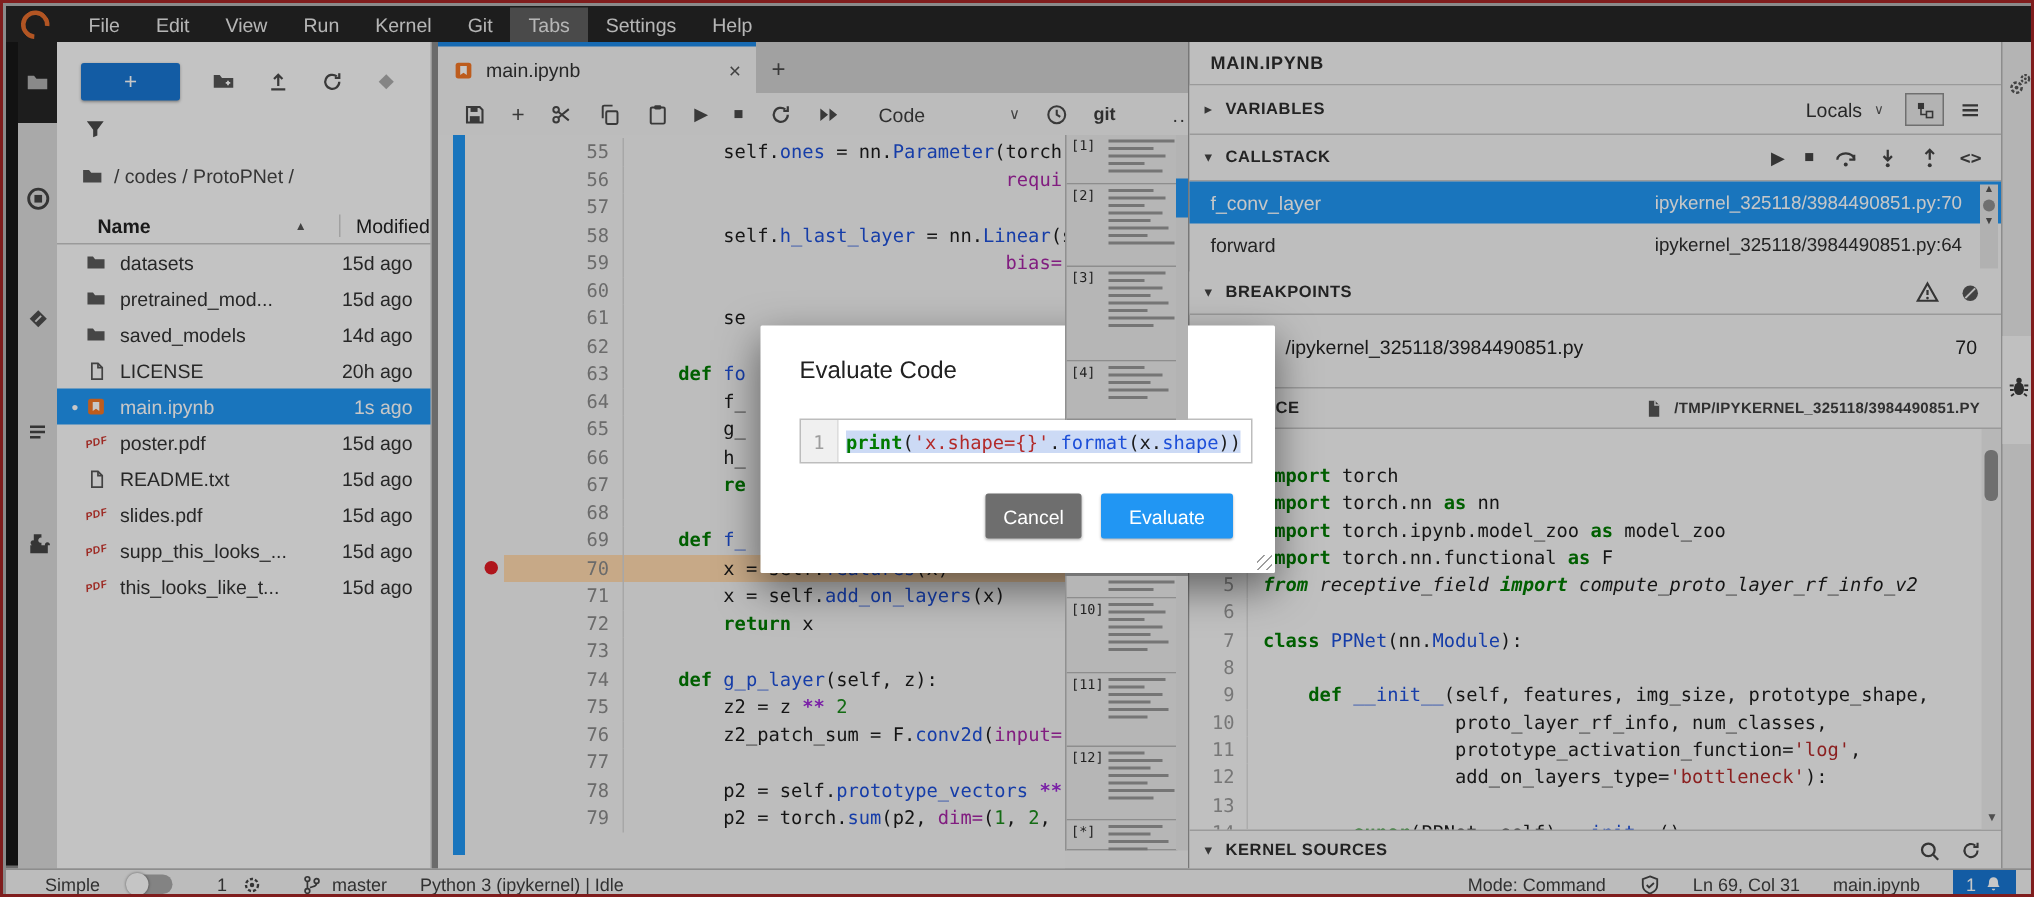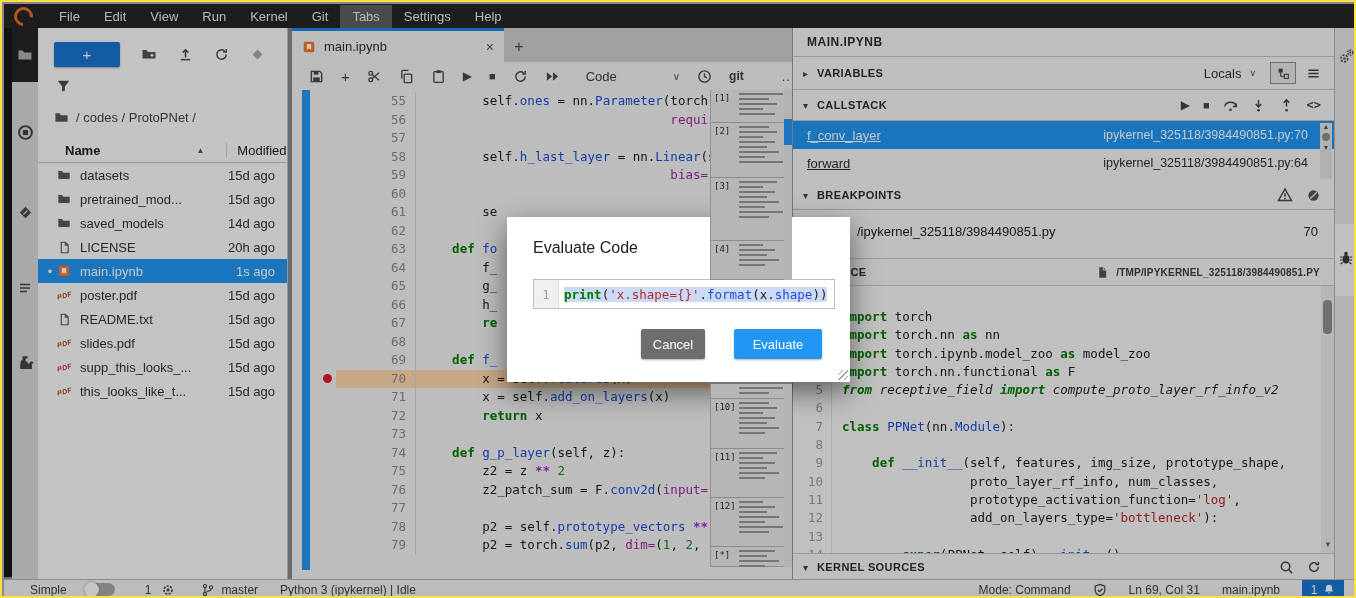--- a/index.html
+++ b/index.html
@@ -1,16 +1,16 @@
 <!DOCTYPE html>
 <html><head>
 <meta charset="utf-8">
 <style>
   html,body{margin:0;padding:0;background:#6f6f6f;font-family:"Liberation Sans",sans-serif;}
-  #root{position:relative;width:1356px;height:598px;background:#8a8a8a;border:2px solid #fde047;box-sizing:border-box;overflow:hidden;}
+  #root{position:relative;width:1356px;height:598px;background:#8a8a8a;border:2px solid #7f1d1d;box-sizing:border-box;overflow:hidden;}
   .abs{position:absolute;}
   svg{display:block;}
   
   #menubar{left:2px;top:2px;width:1352px;height:24px;background:#262626;display:flex;align-items:center;color:#e9e9e9;font-size:13px;z-index:1;}
   .jlogo{width:13px;height:13px;border-radius:50%;border:3px solid #e46e2e;border-bottom-color:transparent;transform:rotate(-40deg);margin:0 14px 0 10px;}
   .mitem{padding:4px 12px;cursor:default;}
   .mitem.active{background:#5f5f5f;}
   
   #leftblack{left:2px;top:26px;width:8px;height:549px;background:#181818;}
   #activity{left:10px;top:26px;width:26px;height:551px;background:#d9d9d9;}
@@ -69,21 +69,21 @@
   .rp-label{font-size:11px;font-weight:bold;letter-spacing:.4px;color:#2e2e2e;}
   #rp-title{height:28px;display:flex;align-items:center;border-bottom:1px solid #c6c6c6;font-size:12px;font-weight:bold;letter-spacing:.5px;padding-left:14px;}
   #rp-vars{height:32px;}
   #rp-cs{height:30px;}
   .rp-sp{flex:1;}
   #locals{font-size:13px;color:#333;}
   .icobtn{margin-right:13px;display:flex;align-items:center;color:#444;}
   #treebtn{width:24px;height:20px;border:1px solid #8f8f8f;background:#e6e6e6;display:flex;align-items:center;justify-content:center;margin-right:10px;}
   #cs-rows{height:60px;position:relative;}
   .csrow{height:28px;display:flex;align-items:center;font-size:13px;}
-  .csrow .csn{margin-left:14px;flex:1;text-decoration:underline;}
+  .csrow .csn{margin-left:14px;flex:1;}
   .csrow .csl{font-size:12.5px;margin-right:26px;}
   .csrow.sel{background:#2196f3;color:#fff;}
   #cs-sb{position:absolute;right:2px;top:2px;width:12px;height:56px;background:#e3e3e3;display:flex;flex-direction:column;align-items:center;font-size:7px;color:#555;}
   #cs-sb .dot{width:8px;height:8px;border-radius:4px;background:#8f8f8f;margin:3px 0;}
   #rp-bp-h{height:28px;}
   #rp-bp-body{height:48px;position:relative;border-bottom:1px solid #c6c6c6;}
   #bp-row{position:absolute;left:64px;top:14px;right:16px;display:flex;font-size:13px;color:#222;}
   #bp-line{margin-left:auto;}
   #rp-src-h{height:26px;}
   #src-path-wrap{display:flex;align-items:center;gap:7px;margin-right:14px;}
@@ -110,21 +110,21 @@
   .strt{margin-right:22px;display:flex;align-items:center;gap:6px;white-space:nowrap;}
   #notif-badge{width:42px;height:100%;background:#1976d2;color:#fff;display:flex;align-items:center;justify-content:center;gap:6px;font-size:12px;margin-right:12px;}
   
   #dim{left:2px;top:2px;width:1352px;height:594px;background:rgba(0,0,0,.22);z-index:900;}
   #modal{left:505px;top:215px;width:343px;height:165px;background:#fff;z-index:950;box-shadow:0 10px 28px rgba(0,0,0,.5);border-radius:1px;}
   #dlg-title{position:absolute;left:26px;top:22px;font-size:16px;color:#212121;}
   #dlg-codebox{position:absolute;left:26px;top:62px;width:302px;height:30px;border:1px solid #bdbdbd;display:flex;box-sizing:border-box;}
   #dlg-gutter{width:24px;background:#f0f0f0;border-right:1px solid #ddd;color:#9e9e9e;font-family:"DejaVu Sans Mono",monospace;font-size:12.5px;display:flex;align-items:center;justify-content:center;}
   #dlg-code{flex:1;display:flex;align-items:center;padding-left:5px;font-family:"DejaVu Sans Mono",monospace;font-size:12.5px;white-space:pre;overflow:hidden;}
   .dlgsel{background:#ccdaf5;display:inline-flex;}
-  #dlg-buttons{position:absolute;right:28px;top:112px;display:flex;gap:29px;}
+  #dlg-buttons{position:absolute;right:28px;top:112px;display:flex;gap:13px;}
   .dbtn{height:30px;border:none;border-radius:2px;color:#fff;font-size:13px;font-family:"Liberation Sans",sans-serif;display:flex;align-items:center;justify-content:center;box-shadow:0 1px 2px rgba(0,0,0,.3);}
   #btn-cancel{width:64px;background:#6e6e6e;}
   #btn-eval{width:88px;background:#2196f3;}
   #dlg-resize{position:absolute;right:2px;bottom:2px;width:10px;height:10px;background:repeating-linear-gradient(135deg,transparent 0 3px,#9e9e9e 3px 4px);}
 </style>
 </head>
 <body>
 
 <div id="root">
 

